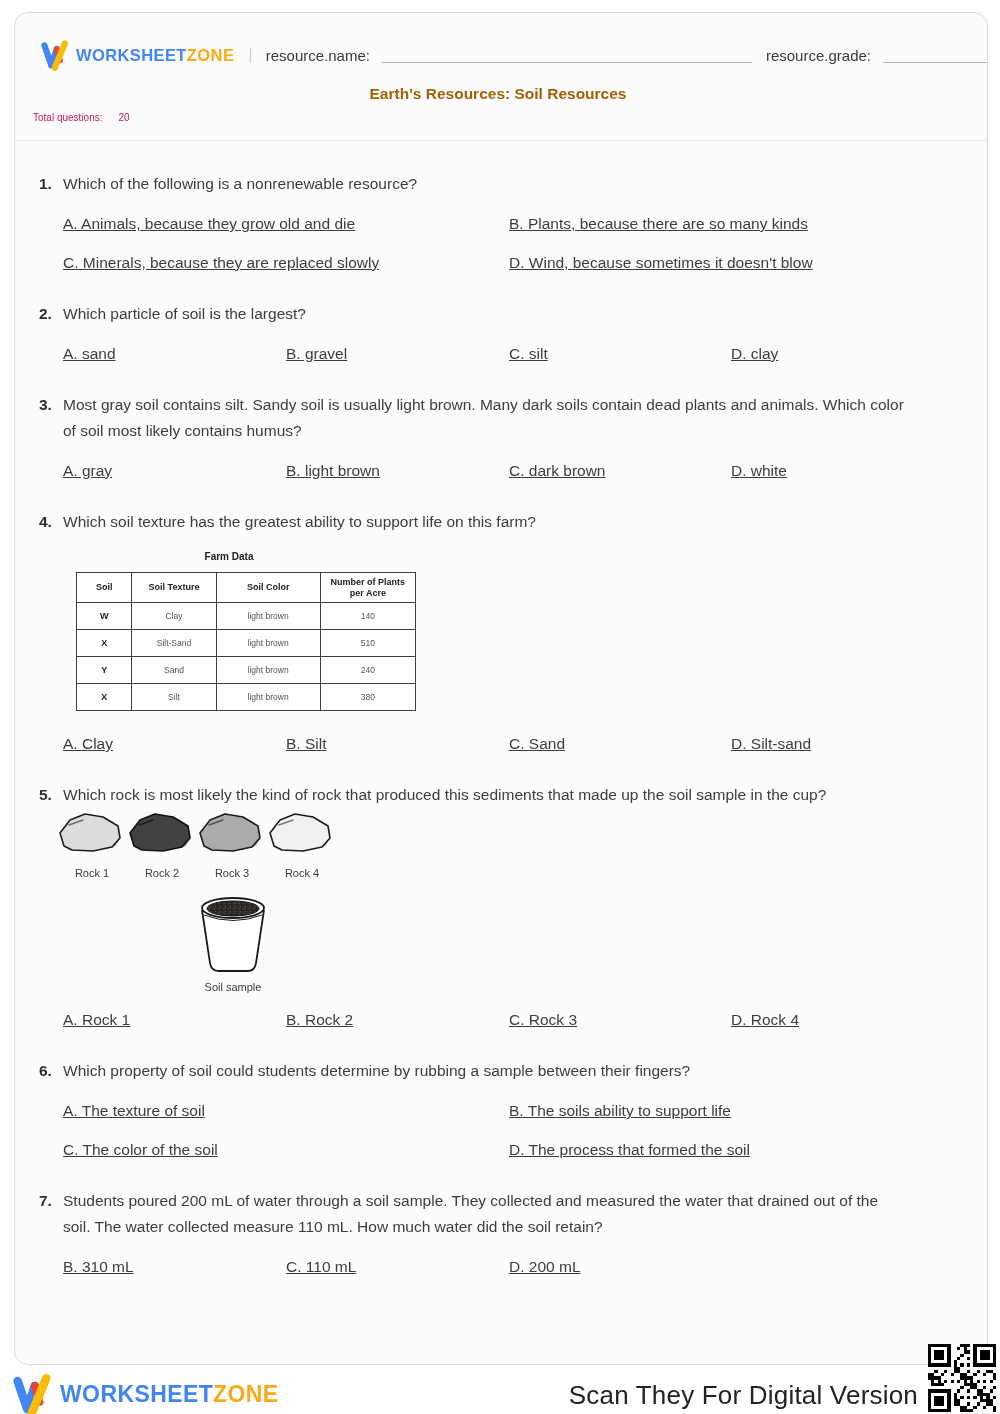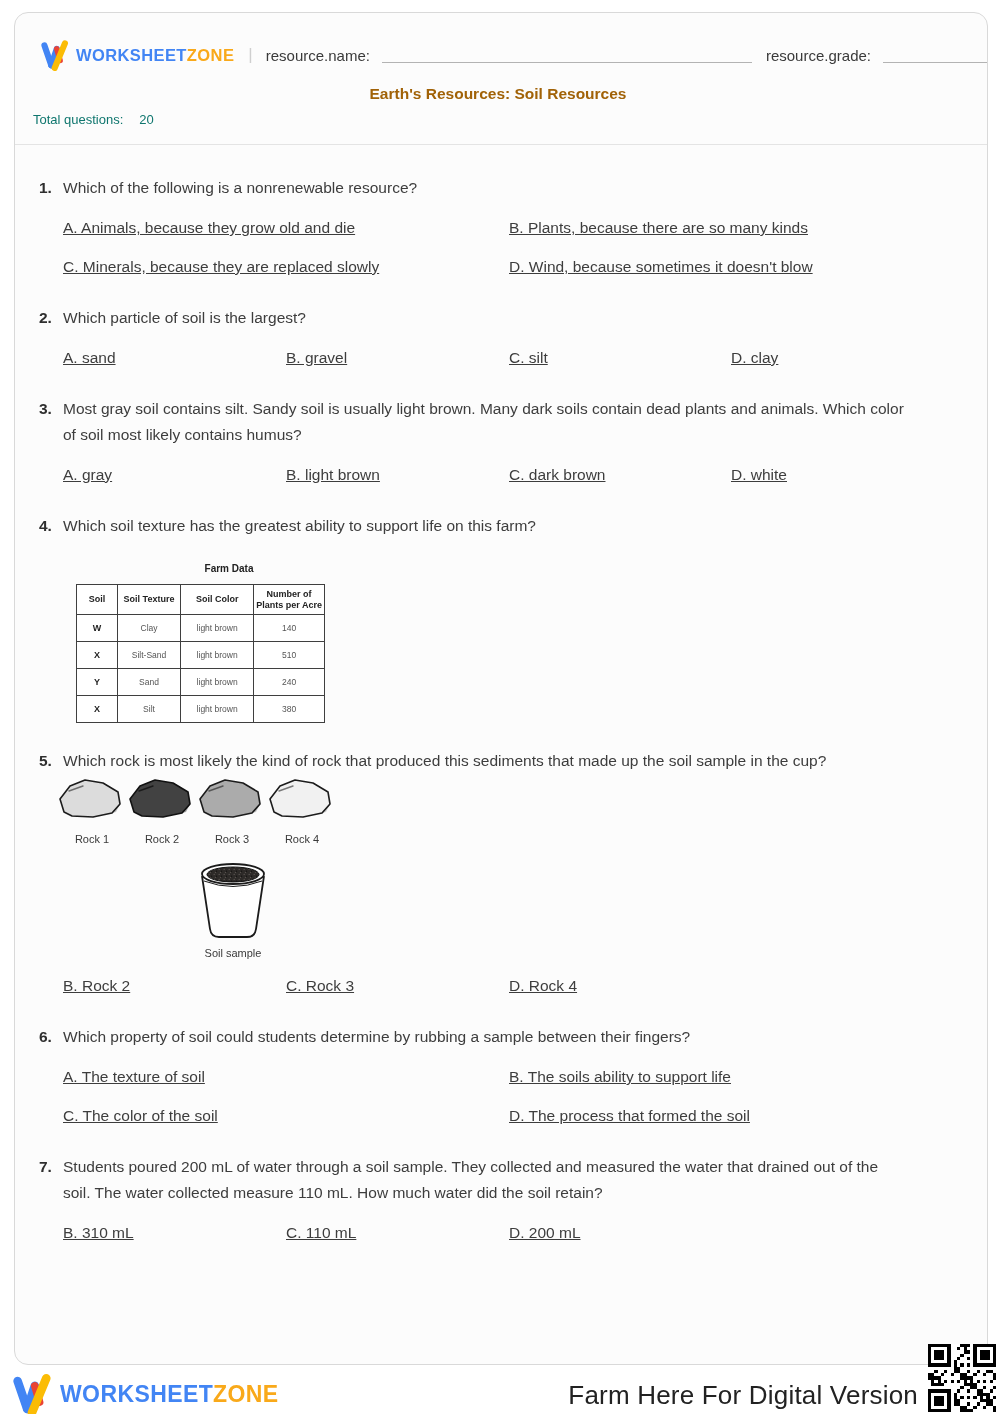--- a/index.html
+++ b/index.html
@@ -37,21 +37,21 @@
   .hdr-label { font-size: 15px; color: #3a3a3a; white-space: nowrap; }
   .write-line {
     border-bottom: 1.5px solid #b3b3b3;
     height: 16px;
   }
   .line-name { flex: 1; margin: 0 14px 0 12px; }
   .line-grade { width: 104px; margin-left: 12px; }
 
   .title-block { padding: 14px 24px 0 18px; }
   .ws-title { font-size: 15.5px; font-weight: bold; color: #a16207; text-align: center; }
-  .total-row { margin-top: 9px; font-size: 13px; color: #0f766e; }
+  .total-row { margin-top: 9px; font-size: 10px; color: #be185d; }
   .total-row .val { margin-left: 16px; }
 
   .hdr-rule {
     margin-top: 17px;
     border-top: 1px solid #e4e4e4;
     height: 0;
   }
 
   
   .questions { padding: 30px 24px 0 24px; }
@@ -65,23 +65,23 @@
   .q-text {
     font-size: 15.5px; line-height: 26px; color: #3d3d3d;
     max-width: 845px;
   }
   .opts { margin: 14px 0 0 24px; display: grid; text-decoration: underline; }
   .opts-4 { grid-template-columns: 223px 223px 222px 1fr; }
   .opts-2 { grid-template-columns: 446px 1fr; row-gap: 13px; }
   .opt { font-size: 15.5px; line-height: 26px; color: #3d3d3d; }
 
   
-  .table-wrap { margin: 24px 0 0 37px; width: 306px; }
+  .table-wrap { margin: 16px 0 0 37px; width: 306px; }
   .t-title { text-align: center; font-size: 10px; font-weight: bold; color: #222; margin-bottom: 10px; }
-  table.farm { border-collapse: collapse; width: 249px; background: #fff; }
+  table.farm { border-collapse: collapse; width: 340px; background: #fff; }
   table.farm th, table.farm td {
     border: 1px solid #3f3f3f;
     text-align: center; vertical-align: middle;
   }
   table.farm th { font-size: 9px; color: #222; height: 30px; line-height: 11px; padding: 2px; }
   table.farm td { font-size: 8.5px; color: #555; height: 27px; }
   table.farm td.soil-col { font-weight: bold; color: #222; font-size: 9px; }
   .tbl-opts { margin-top: 20px; }
 
   
@@ -220,20 +220,26 @@
             <td>240</td>
           </tr>
           <tr>
             <td class="soil-col">X</td>
             <td>Silt</td>
             <td>light brown</td>
             <td>380</td>
           </tr>
         </tbody>
           </table>
+      </div>
+      <div class="opts opts-4 tbl-opts">
+        <div class="opt">A. Clay</div>
+        <div class="opt">B. Silt</div>
+        <div class="opt">C. Sand</div>
+        <div class="opt">D. Silt-sand</div>
       </div>
     </div>
 
     <div class="question">
       <div class="q-line">
         <span class="q-num">5.</span>
         <div class="q-text">Which rock is most likely the kind of rock that produced this sediments that made up the soil sample in the cup?</div>
       </div>
       <div class="figure">
         <div class="rocks-row">
@@ -282,20 +288,21 @@
             </defs>
             <path d="M14,23 L22,76 Q23,84 31,84 L59,84 Q67,84 68,76 L76,23" fill="#ffffff" stroke="#1b1b1b" stroke-width="1.8"></path>
             <ellipse cx="45" cy="21" rx="31" ry="10" fill="#ffffff" stroke="#1b1b1b" stroke-width="1.8"></ellipse>
             <ellipse cx="45" cy="21.5" rx="26" ry="7.5" fill="url(#speck)" stroke="#111" stroke-width="1"></ellipse>
             <path d="M16,28 Q45,39 74,28" fill="none" stroke="#1b1b1b" stroke-width="1"></path>
           </svg>
           <div class="cup-label">Soil sample</div>
         </div>
       </div>
       <div class="opts opts-4">
+        <div class="opt">A. Rock 1</div>
         <div class="opt">B. Rock 2</div>
         <div class="opt">C. Rock 3</div>
         <div class="opt">D. Rock 4</div>
       </div>
     </div>
 
     <div class="question">
       <div class="q-line">
         <span class="q-num">6.</span>
         <div class="q-text">Which property of soil could students determine by rubbing a sample between their fingers?</div>
@@ -326,21 +333,21 @@
 <div class="footer-brand">
   <svg width="42" height="45" viewBox="0 0 44 46">
     <path d="M8,9 L18,38" stroke="#4285F4" stroke-width="9" stroke-linecap="round" fill="none"></path>
     <path d="M18,38 L26,14" stroke="#4285F4" stroke-width="9" stroke-linecap="round" fill="none"></path>
     <path d="M26,14 L31,31" stroke="#EA4335" stroke-width="8" stroke-linecap="round" fill="none"></path>
     <path d="M23,42 L38,6" stroke="#FBBC05" stroke-width="9" stroke-linecap="round" fill="none"></path>
   </svg>
   <div class="footer-word"><span class="w1">WORKSHEET</span><span class="w2">ZONE</span></div>
 </div>
 
-<div class="scan-text">Farm Here For Digital Version</div>
+<div class="scan-text">Scan They For Digital Version</div>
 
 <svg class="qr" viewBox="0 0 21 21" shape-rendering="crispEdges">
   <rect width="21" height="21" fill="#fff"></rect>
   <g fill="#000">
     <rect x="0" y="0" width="7" height="7"></rect>
       <rect x="1" y="1" width="5" height="5" fill="#fff"></rect>
       <rect x="2" y="2" width="3" height="3"></rect>
     <rect x="14" y="0" width="7" height="7"></rect>
       <rect x="15" y="1" width="5" height="5" fill="#fff"></rect>
       <rect x="16" y="2" width="3" height="3"></rect>

